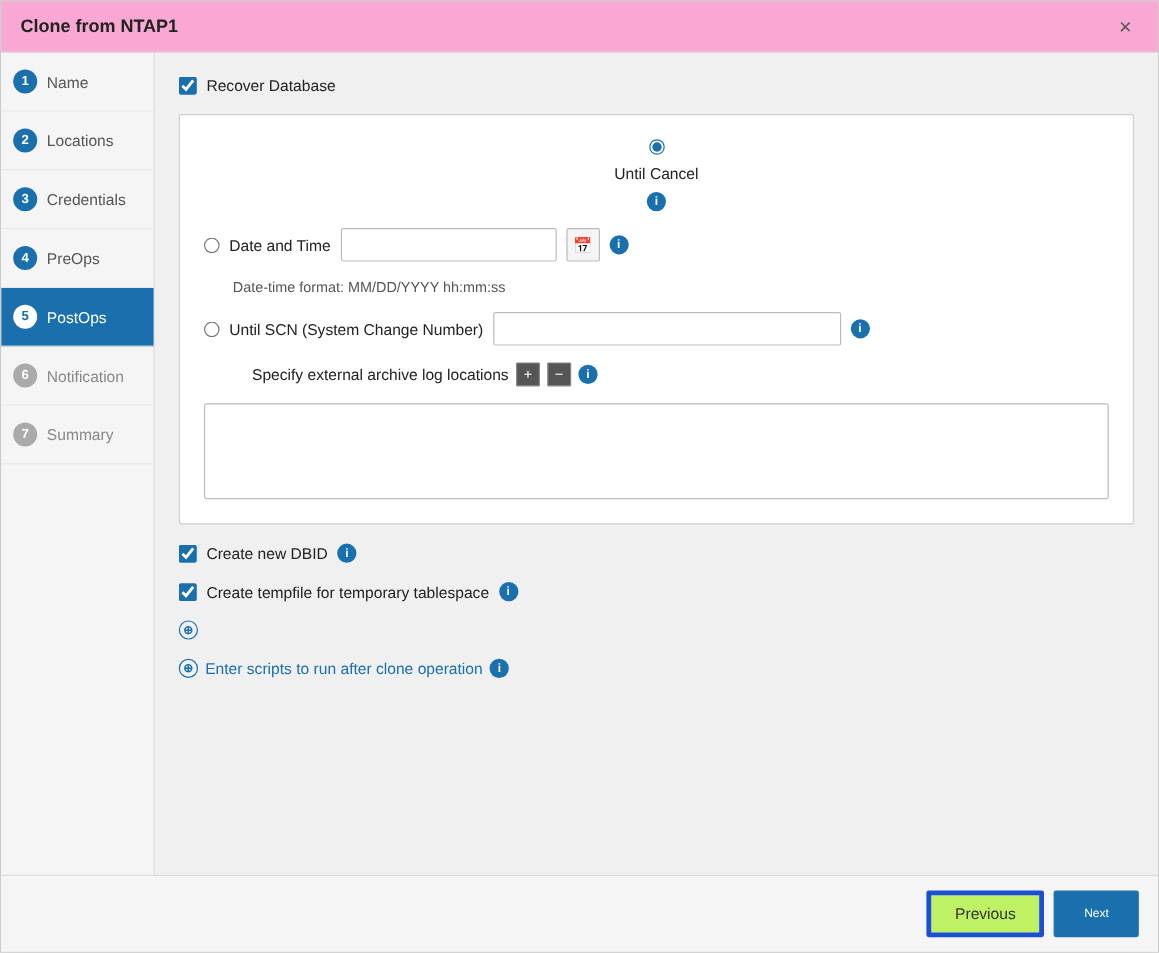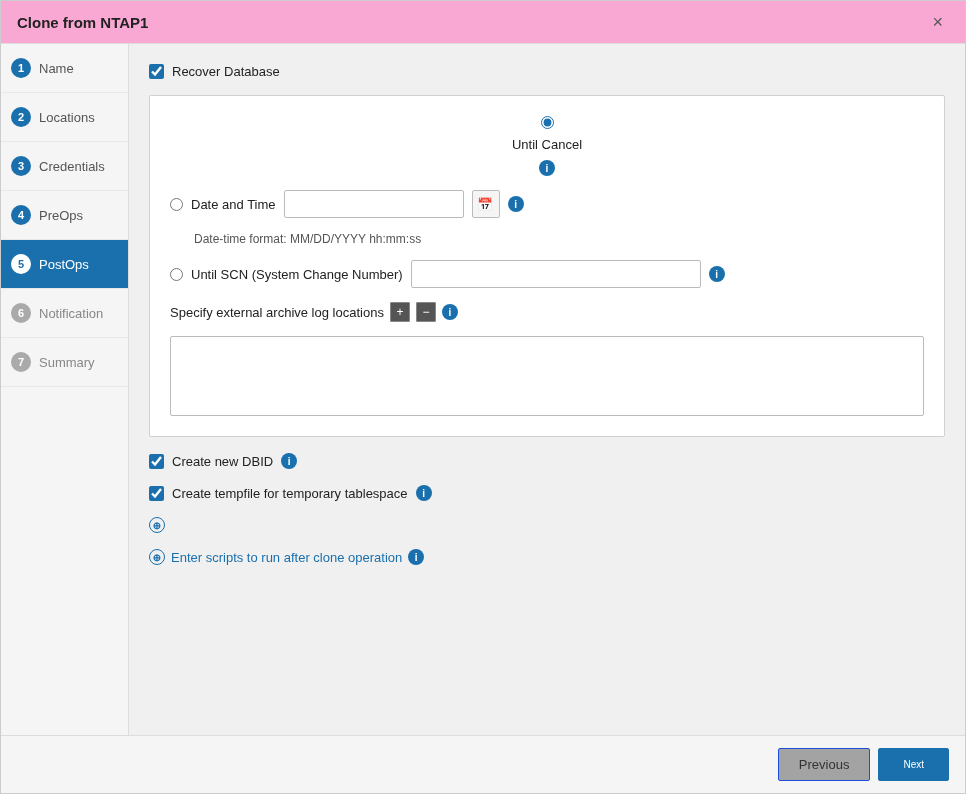--- a/index.html
+++ b/index.html
@@ -208,20 +208,21 @@
     }
     
     .archive-row {
       display: flex;
       align-items: center;
       gap: 6px;
     }
     .archive-label {
       color: #222;
       font-size: 13px;
+      margin-left: 40px;
     }
     .icon-btn {
       width: 20px;
       height: 20px;
       border: 1px solid #888;
       background: #555;
       color: #fff;
       cursor: pointer;
       display: flex;
       align-items: center;
@@ -270,22 +271,22 @@
     .dialog-footer {
       background: #f5f5f5;
       border-top: 1px solid #ddd;
       padding: 12px 16px;
       display: flex;
       justify-content: flex-end;
       gap: 8px;
       flex-shrink: 0;
     }
     .btn-previous {
-      background: #a3a3a3;
-      border: 1px solid #1d4ed8;
+      background: #bef264;
+      border: 4px solid #1d4ed8;
       padding: 8px 20px;
       cursor: pointer;
       font-size: 13px;
       color: #333;
       border-radius: 2px;
     }
     .btn-next {
       background: #1a6fad;
       border: 1px solid #1a6fad;
       padding: 8px 24px;

